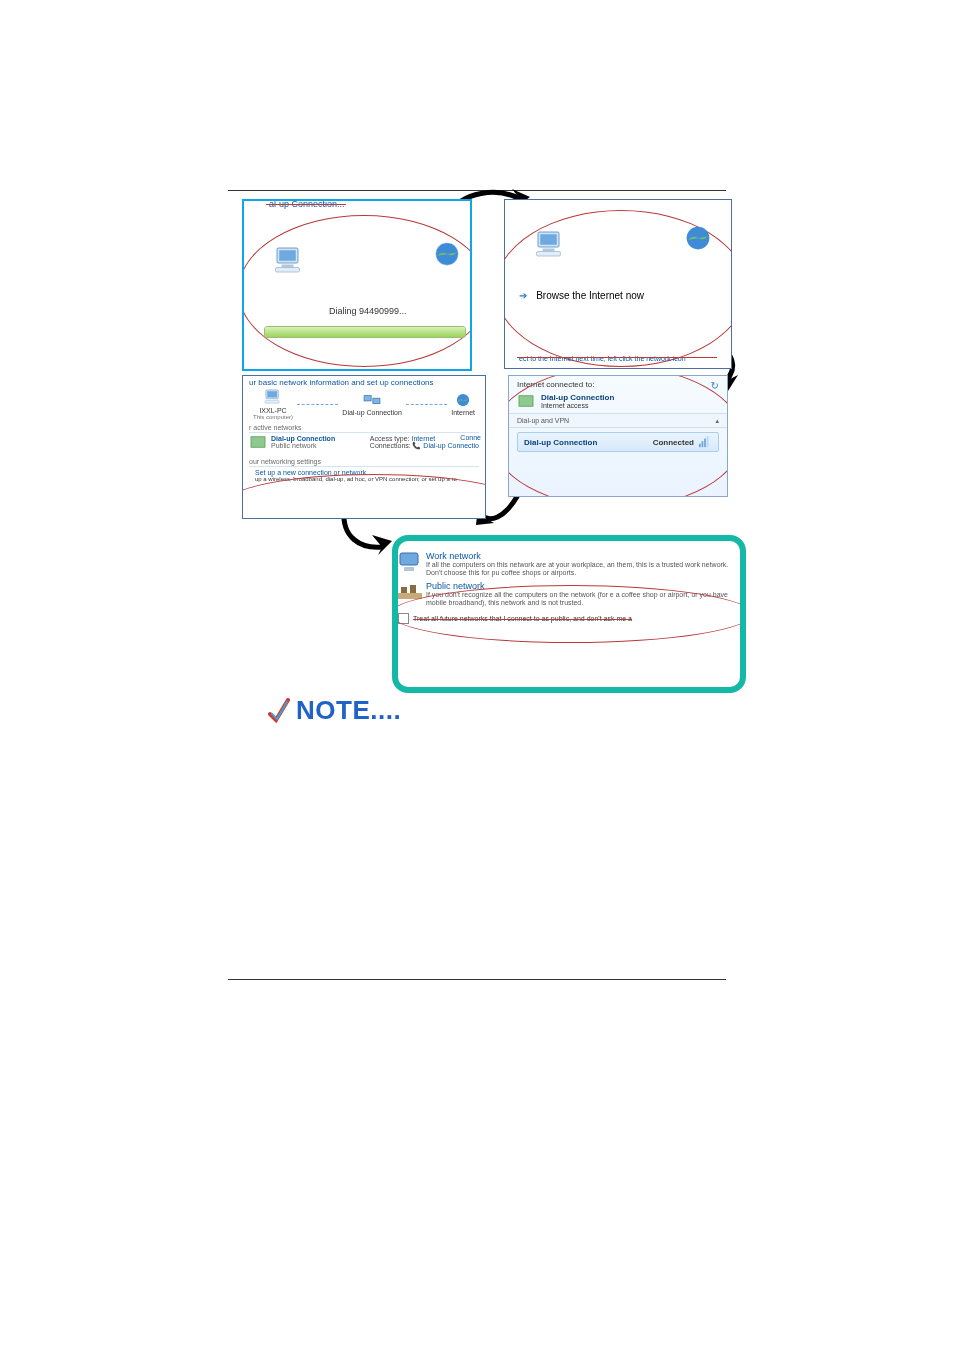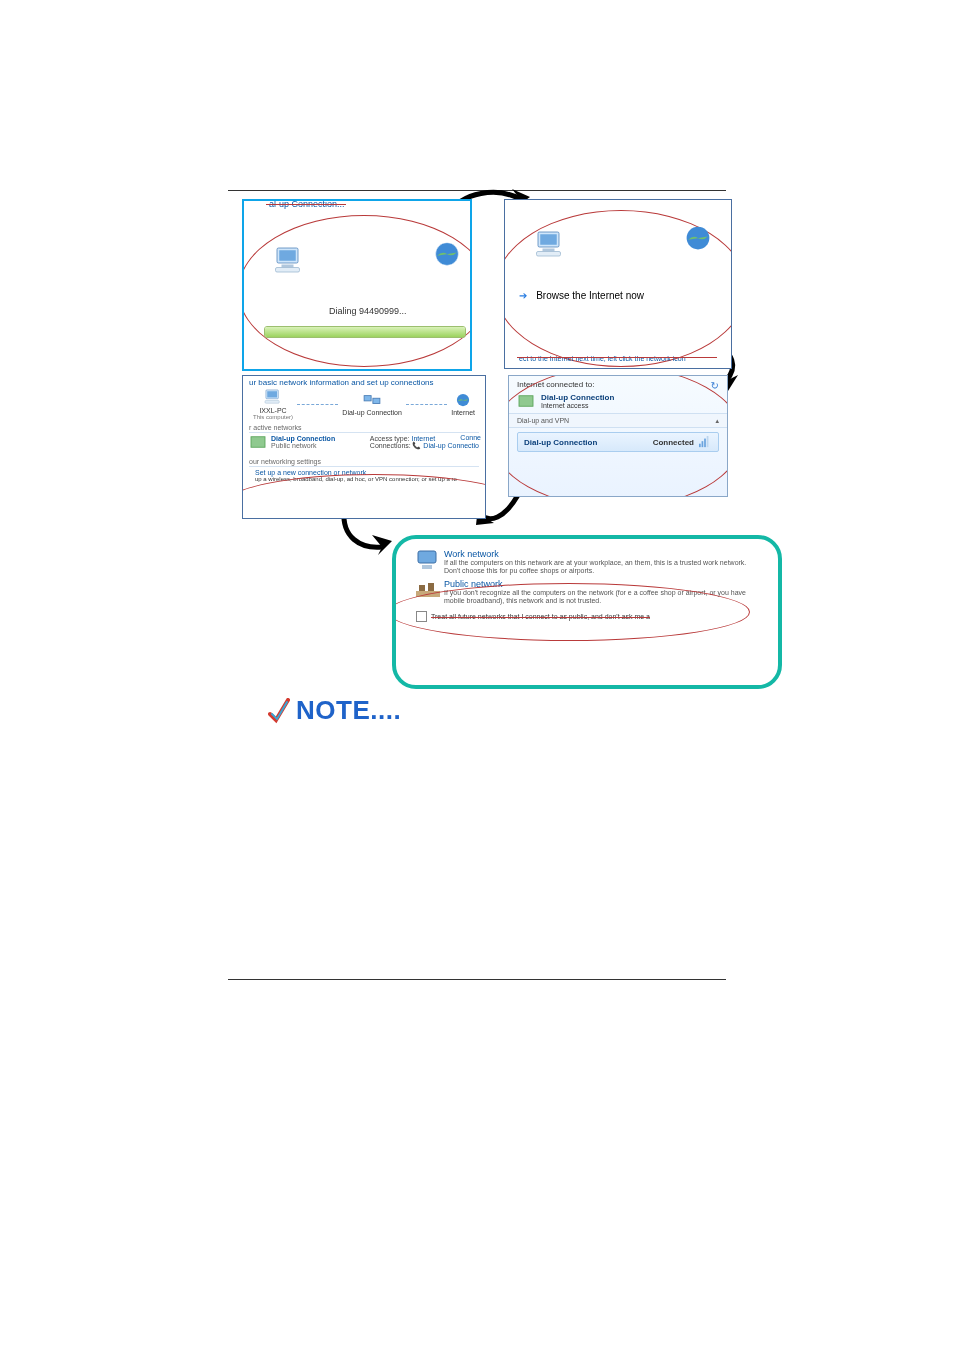--- a/index.html
+++ b/index.html
@@ -50,21 +50,21 @@
 .p4 .refresh{color:#3a7fd5;font-size:10px}
 .p4 .curr-row{display:flex;align-items:center;margin:2px 8px}
 .p4 .curr-row .txt .name{font-size:8px;font-weight:bold;color:#0a3f7a}
 .p4 .curr-row .txt .sub{font-size:7px;color:#333}
 .p4 .sep{margin:4px 0 0 0;padding:3px 8px 2px 8px;border-top:1px solid #cfe0f2;border-bottom:1px solid #cfe0f2;font-size:7px;color:#555;background:#f0f6fd;display:flex;justify-content:space-between}
 .p4 .chev{color:#666}
 .p4 .conn-row{margin:4px 8px;display:flex;justify-content:space-between;align-items:center;background:linear-gradient(#eaf4ff,#d7e9fb);border:1px solid #a9cdef;border-radius:2px;padding:3px 6px}
 .p4 .conn-row .name{font-size:8px;font-weight:bold;color:#0a3f7a}
 .p4 .conn-row .status{font-size:8px;font-weight:bold;color:#333;display:flex;align-items:center;gap:4px}
 
-.p5{left:164px;top:344px;width:342px;height:134px;border:4px solid #14b8a6;border-radius:24px;background:#fff;padding:6px 20px}
+.p5{left:164px;top:344px;width:342px;height:134px;border:6px solid #14b8a6;border-radius:16px;background:#fff;padding:6px 0}
 .p5 .opt{display:flex;margin:4px 0}
 .p5 .opt .icon-col{width:28px;flex:none}
 .p5 .opt .title{font-size:9px;color:#0a57a4}
 .p5 .opt .desc{font-size:7px;color:#555;line-height:1.15}
 .p5 .strike2{text-decoration:line-through;text-decoration-color:#b93a3a}
 .p5 .check-row{font-size:7px;color:#333;margin-top:6px;display:flex;align-items:center;gap:4px}
 .p5 .check-row .chk{width:9px;height:9px;border:1px solid #888;display:inline-block}
 
 .note-row{position:absolute;left:40px;top:504px;display:flex;align-items:center;gap:6px}
 .note-row .note{font-family:Arial Black,Arial,sans-serif;font-weight:900;color:#1f63c9;font-size:26px;letter-spacing:0.5px}

